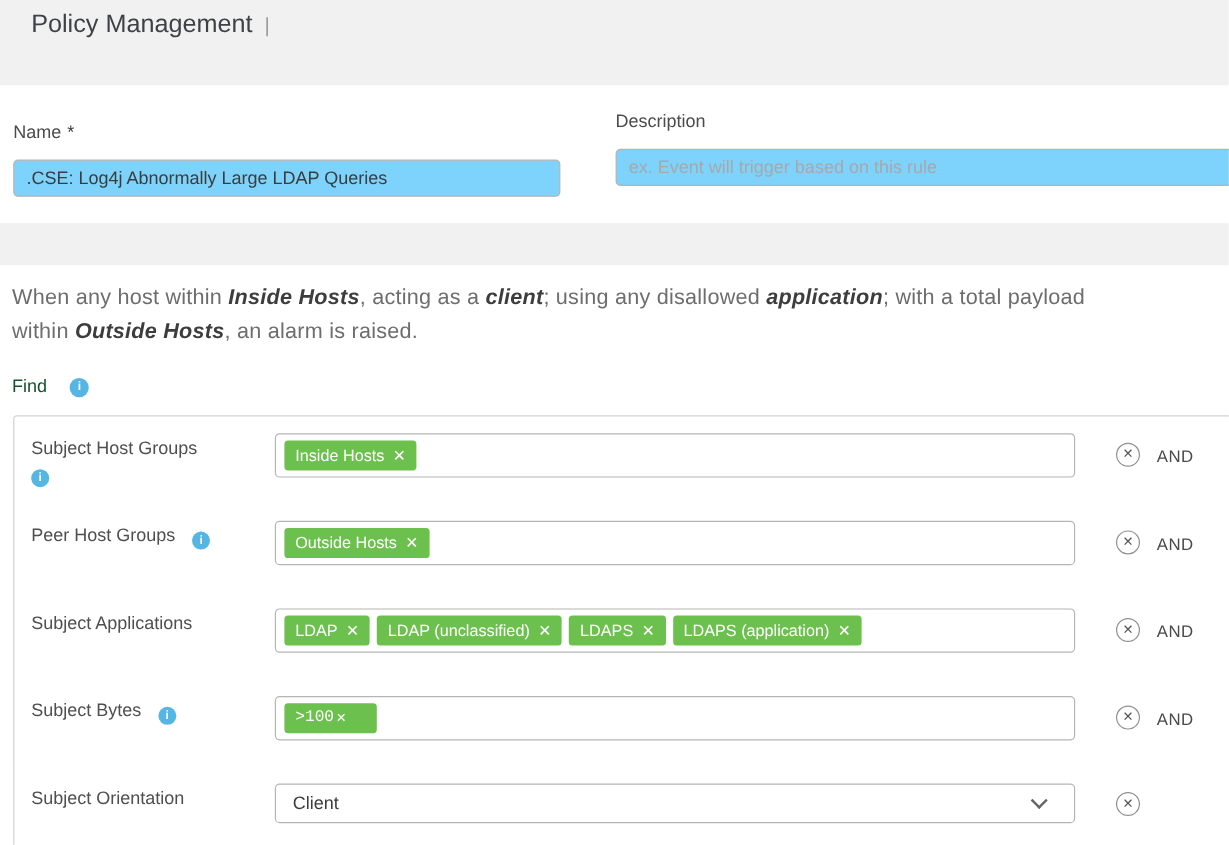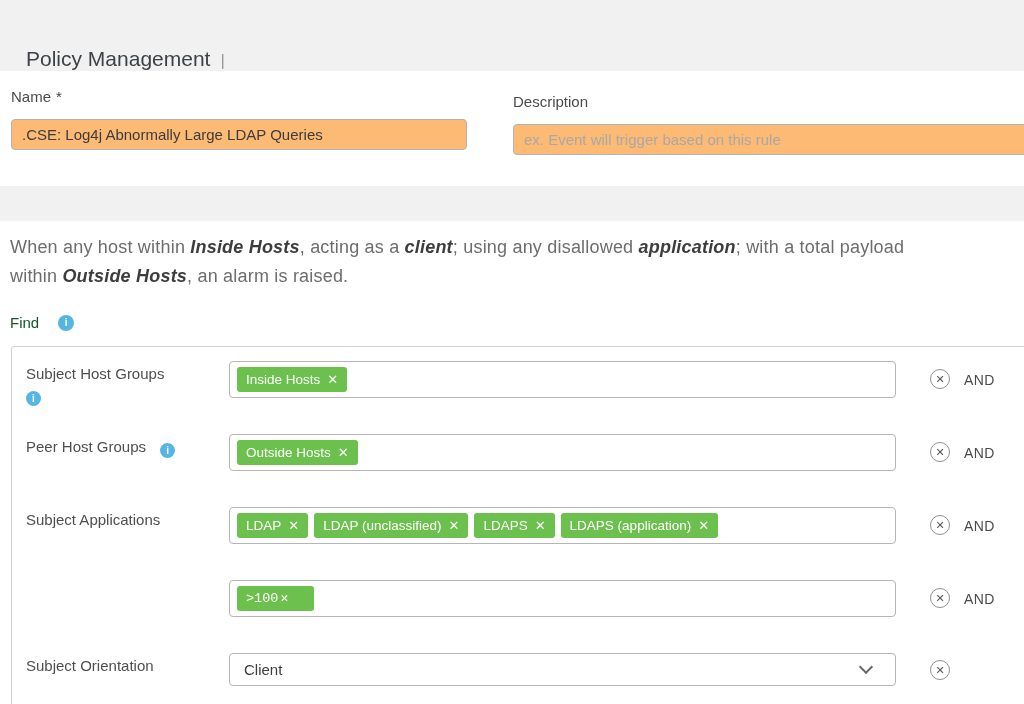--- a/index.html
+++ b/index.html
@@ -1,33 +1,33 @@
 <!DOCTYPE html>
 <html><head>
 <meta charset="utf-8">
 <style>
   * { margin:0; padding:0; box-sizing:border-box; }
   html,body { width:1024px; height:704px; overflow:hidden; background:#fff;
               font-family:"Liberation Sans", sans-serif; position:relative; }
 
   
   .header { position:absolute; left:0; top:0; width:1024px; height:71px;
-            background:#f1f1f1; display:flex; align-items:flex-end; padding:9px 0 0 26px; }
+            background:#f1f1f1; display:flex; align-items:flex-start; padding:9px 0 0 26px; }
   .title    { font-size:21px; color:#3e4246; }
   .sep      { font-size:17px; color:#9a9a9a; margin:3px 9px 0 10px; }
   .subtitle { font-size:16px; color:#46494c; margin-top:4px; }
 
   
   .field-label { font-size:15px; color:#4b4b4b; }
   .req { margin-left:5px; color:#3c3c3c; }
-  .name-group { position:absolute; left:11px;  top:88px; }
+  .name-group { position:absolute; left:11px;  top:102px; }
   .desc-group { position:absolute; left:513px; top:93px; }
   .text-input { display:block; margin-top:13px; height:31px; border:1px solid #b3b3b3;
                 border-radius:4px; font-size:15px; color:#3c3c3c; padding:0 10px;
-                font-family:inherit; background:#fdba74; outline:none; }
+                font-family:inherit; background:#7dd3fc; outline:none; }
   .text-input::placeholder { color:#a8a8a8; }
   .name-input { width:456px; }
   .desc-input { width:545px; }
 
   
   .divider-band { position:absolute; left:0; top:186px; width:1024px; height:35px; background:#f1f1f1; }
 
   
   .summary { position:absolute; left:10px; top:233px; width:1600px;
              font-size:18px; letter-spacing:0.2px; color:#6d6d6d; }
@@ -158,20 +158,24 @@
         <span class="tag">
           <span>LDAPS (application)</span>
           <span class="tag-close">✕</span>
         </span>
       </div>
     <span class="remove-btn">✕</span>
     <span class="and-label">AND</span>
   </div>
 
   <div class="frow frow-4">
+    <div class="row-label-wrap">
+      <span>Subject Bytes</span>
+      <span class="info-icon inline-icon">i</span>
+    </div>
     <div class="chip-box wide-tag">
         <span class="tag">
           <span>&gt;100</span>
           <span class="tag-close">✕</span>
         </span>
       </div>
     <span class="remove-btn">✕</span>
     <span class="and-label">AND</span>
   </div>
 

